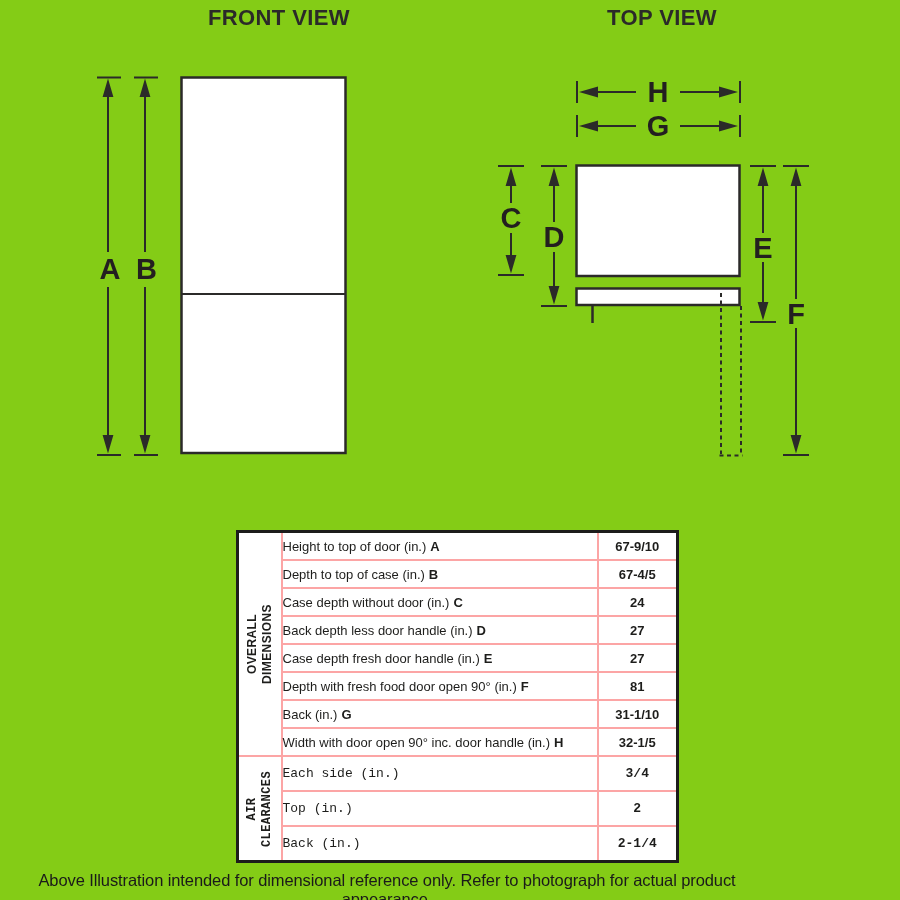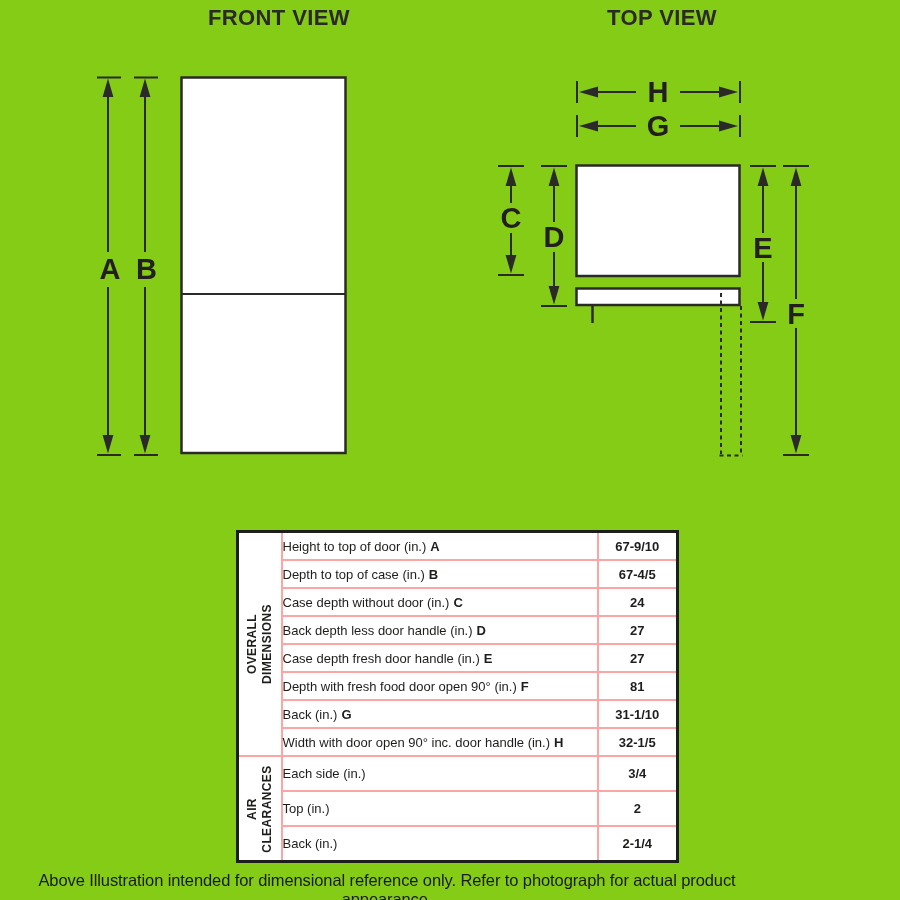--- a/index.html
+++ b/index.html
@@ -31,21 +31,21 @@
   td.vcell{position:relative;}
   .rot{
     position:absolute;top:50%;left:50%;
     transform:translate(-50%,-50%) rotate(-90deg);
     font-size:12px;font-weight:bold;letter-spacing:0.4px;
     line-height:1.25;text-align:center;white-space:nowrap;color:#1d1d1b;
   }
   td.desc{padding:0 4px 0 10px;}
   td.val{font-weight:bold;text-align:center;margin-left:20px;}
   tr.row-overall td{height:26px;}
-  tr.row-air td{height:33px;}
+  tr.row-air td{height:33px;font-family:Liberation Mono, monospace;}
   tr.air-first td{border-top:3px solid #1d1d1b;}
   .dim-letter{font-weight:bold;margin-left:4px;}
   
   #footnote{
     position:absolute;left:0;top:871px;width:774px;text-align:center;
     font-size:16.5px;letter-spacing:-0.1px;color:#1a1a1a;
   }
 </style>
 </head>
 <body>

